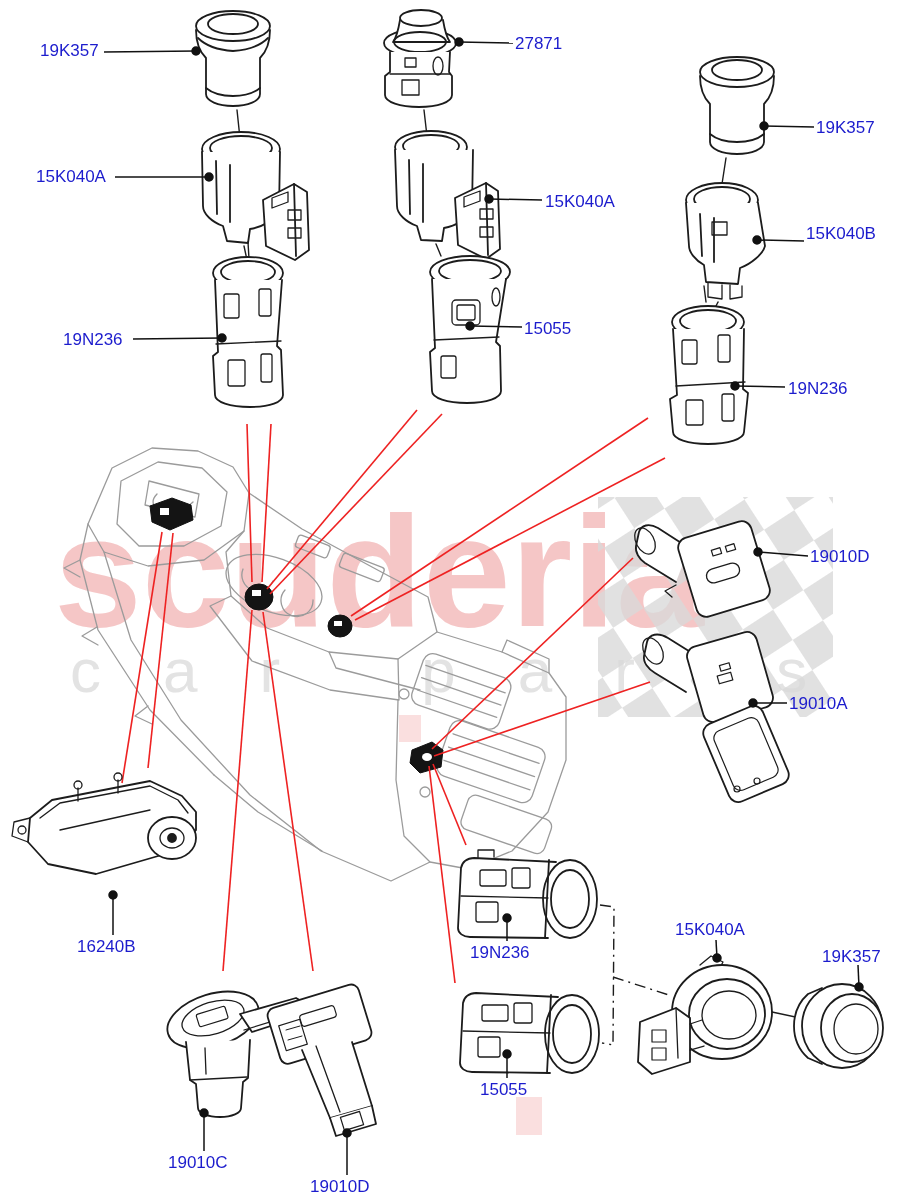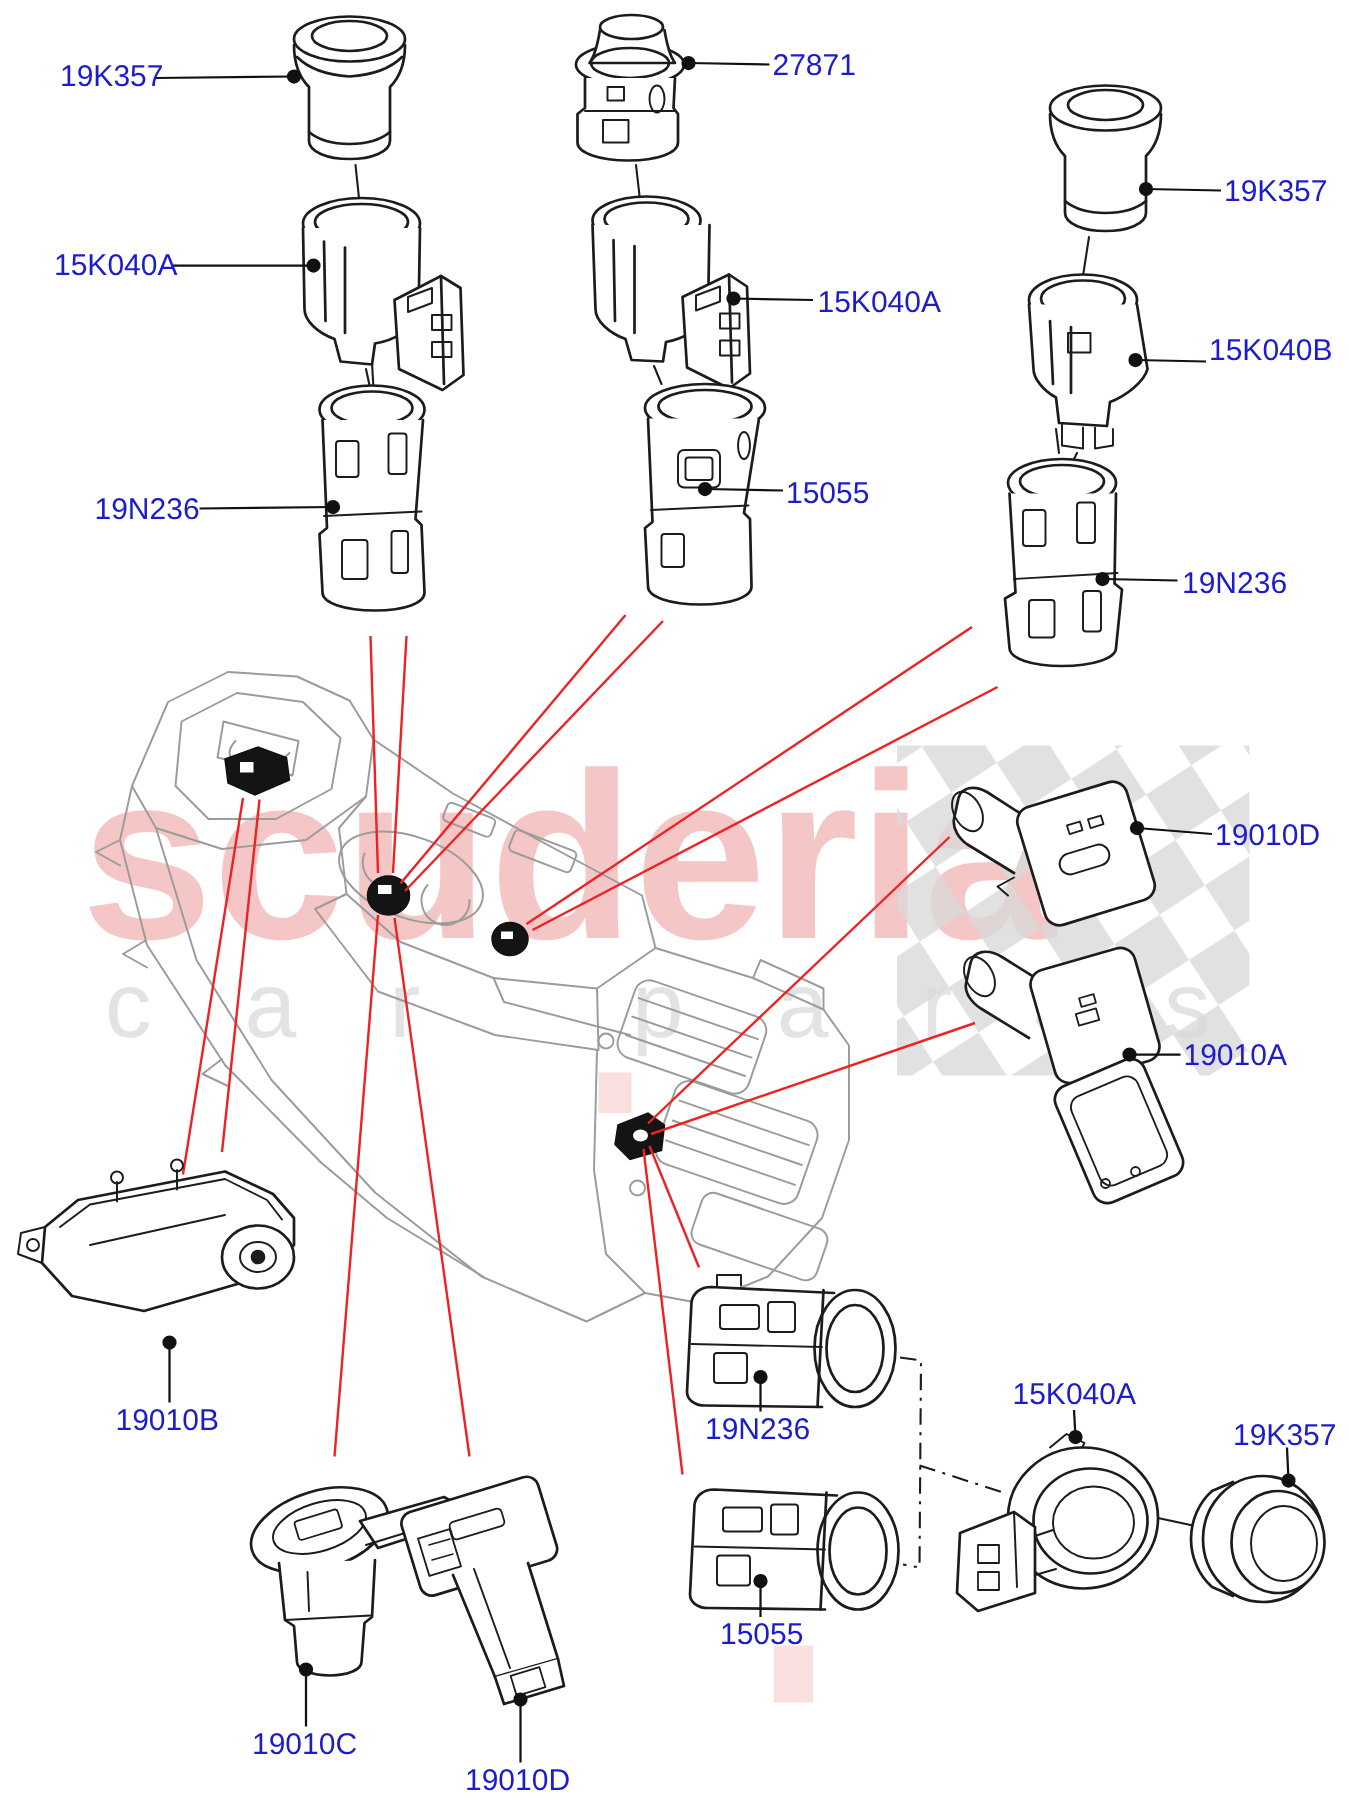--- a/index.html
+++ b/index.html
@@ -22,21 +22,21 @@
     font-size:158px;font-weight:bold;letter-spacing:0px;
     color:var(--watermark-pink);user-select:none;
   }
   .wm-tagline{
     position:absolute;left:70px;top:640px;line-height:1;white-space:nowrap;
     font-size:62px;font-weight:normal;letter-spacing:62px;
     color:var(--watermark-gray);user-select:none;
   }
   svg.overlay{position:absolute;left:0;top:0;}
   .plabel{
-    position:absolute;font-size:20px;line-height:20px;white-space:nowrap;
+    position:absolute;font-size:17px;line-height:20px;white-space:nowrap;
     color:var(--label-blue);
   }
 </style>
 </head>
 <body>
 
 <div class="stage">
 
   <div class="wm-brand">scuderia</div>
   <div class="wm-tagline">car parts</div>
@@ -380,21 +380,21 @@
   <div class="plabel" style="left:36px;top:167px">15K040A</div>
   <div class="plabel" style="left:63px;top:330px">19N236</div>
   <div class="plabel" style="left:515px;top:34px">27871</div>
   <div class="plabel" style="left:545px;top:192px">15K040A</div>
   <div class="plabel" style="left:524px;top:319px">15055</div>
   <div class="plabel" style="left:816px;top:118px">19K357</div>
   <div class="plabel" style="left:806px;top:224px">15K040B</div>
   <div class="plabel" style="left:788px;top:379px">19N236</div>
   <div class="plabel" style="left:810px;top:547px">19010D</div>
   <div class="plabel" style="left:789px;top:694px">19010A</div>
-  <div class="plabel" style="left:77px;top:937px">19010B</div>
+  <div class="plabel" style="left:77px;top:937px">16240B</div>
   <div class="plabel" style="left:168px;top:1153px">19010C</div>
   <div class="plabel" style="left:310px;top:1177px">19010D</div>
   <div class="plabel" style="left:470px;top:943px">19N236</div>
   <div class="plabel" style="left:480px;top:1080px">15055</div>
   <div class="plabel" style="left:675px;top:920px">15K040A</div>
   <div class="plabel" style="left:822px;top:947px">19K357</div>
 
 </div>
 
 </body></html>

